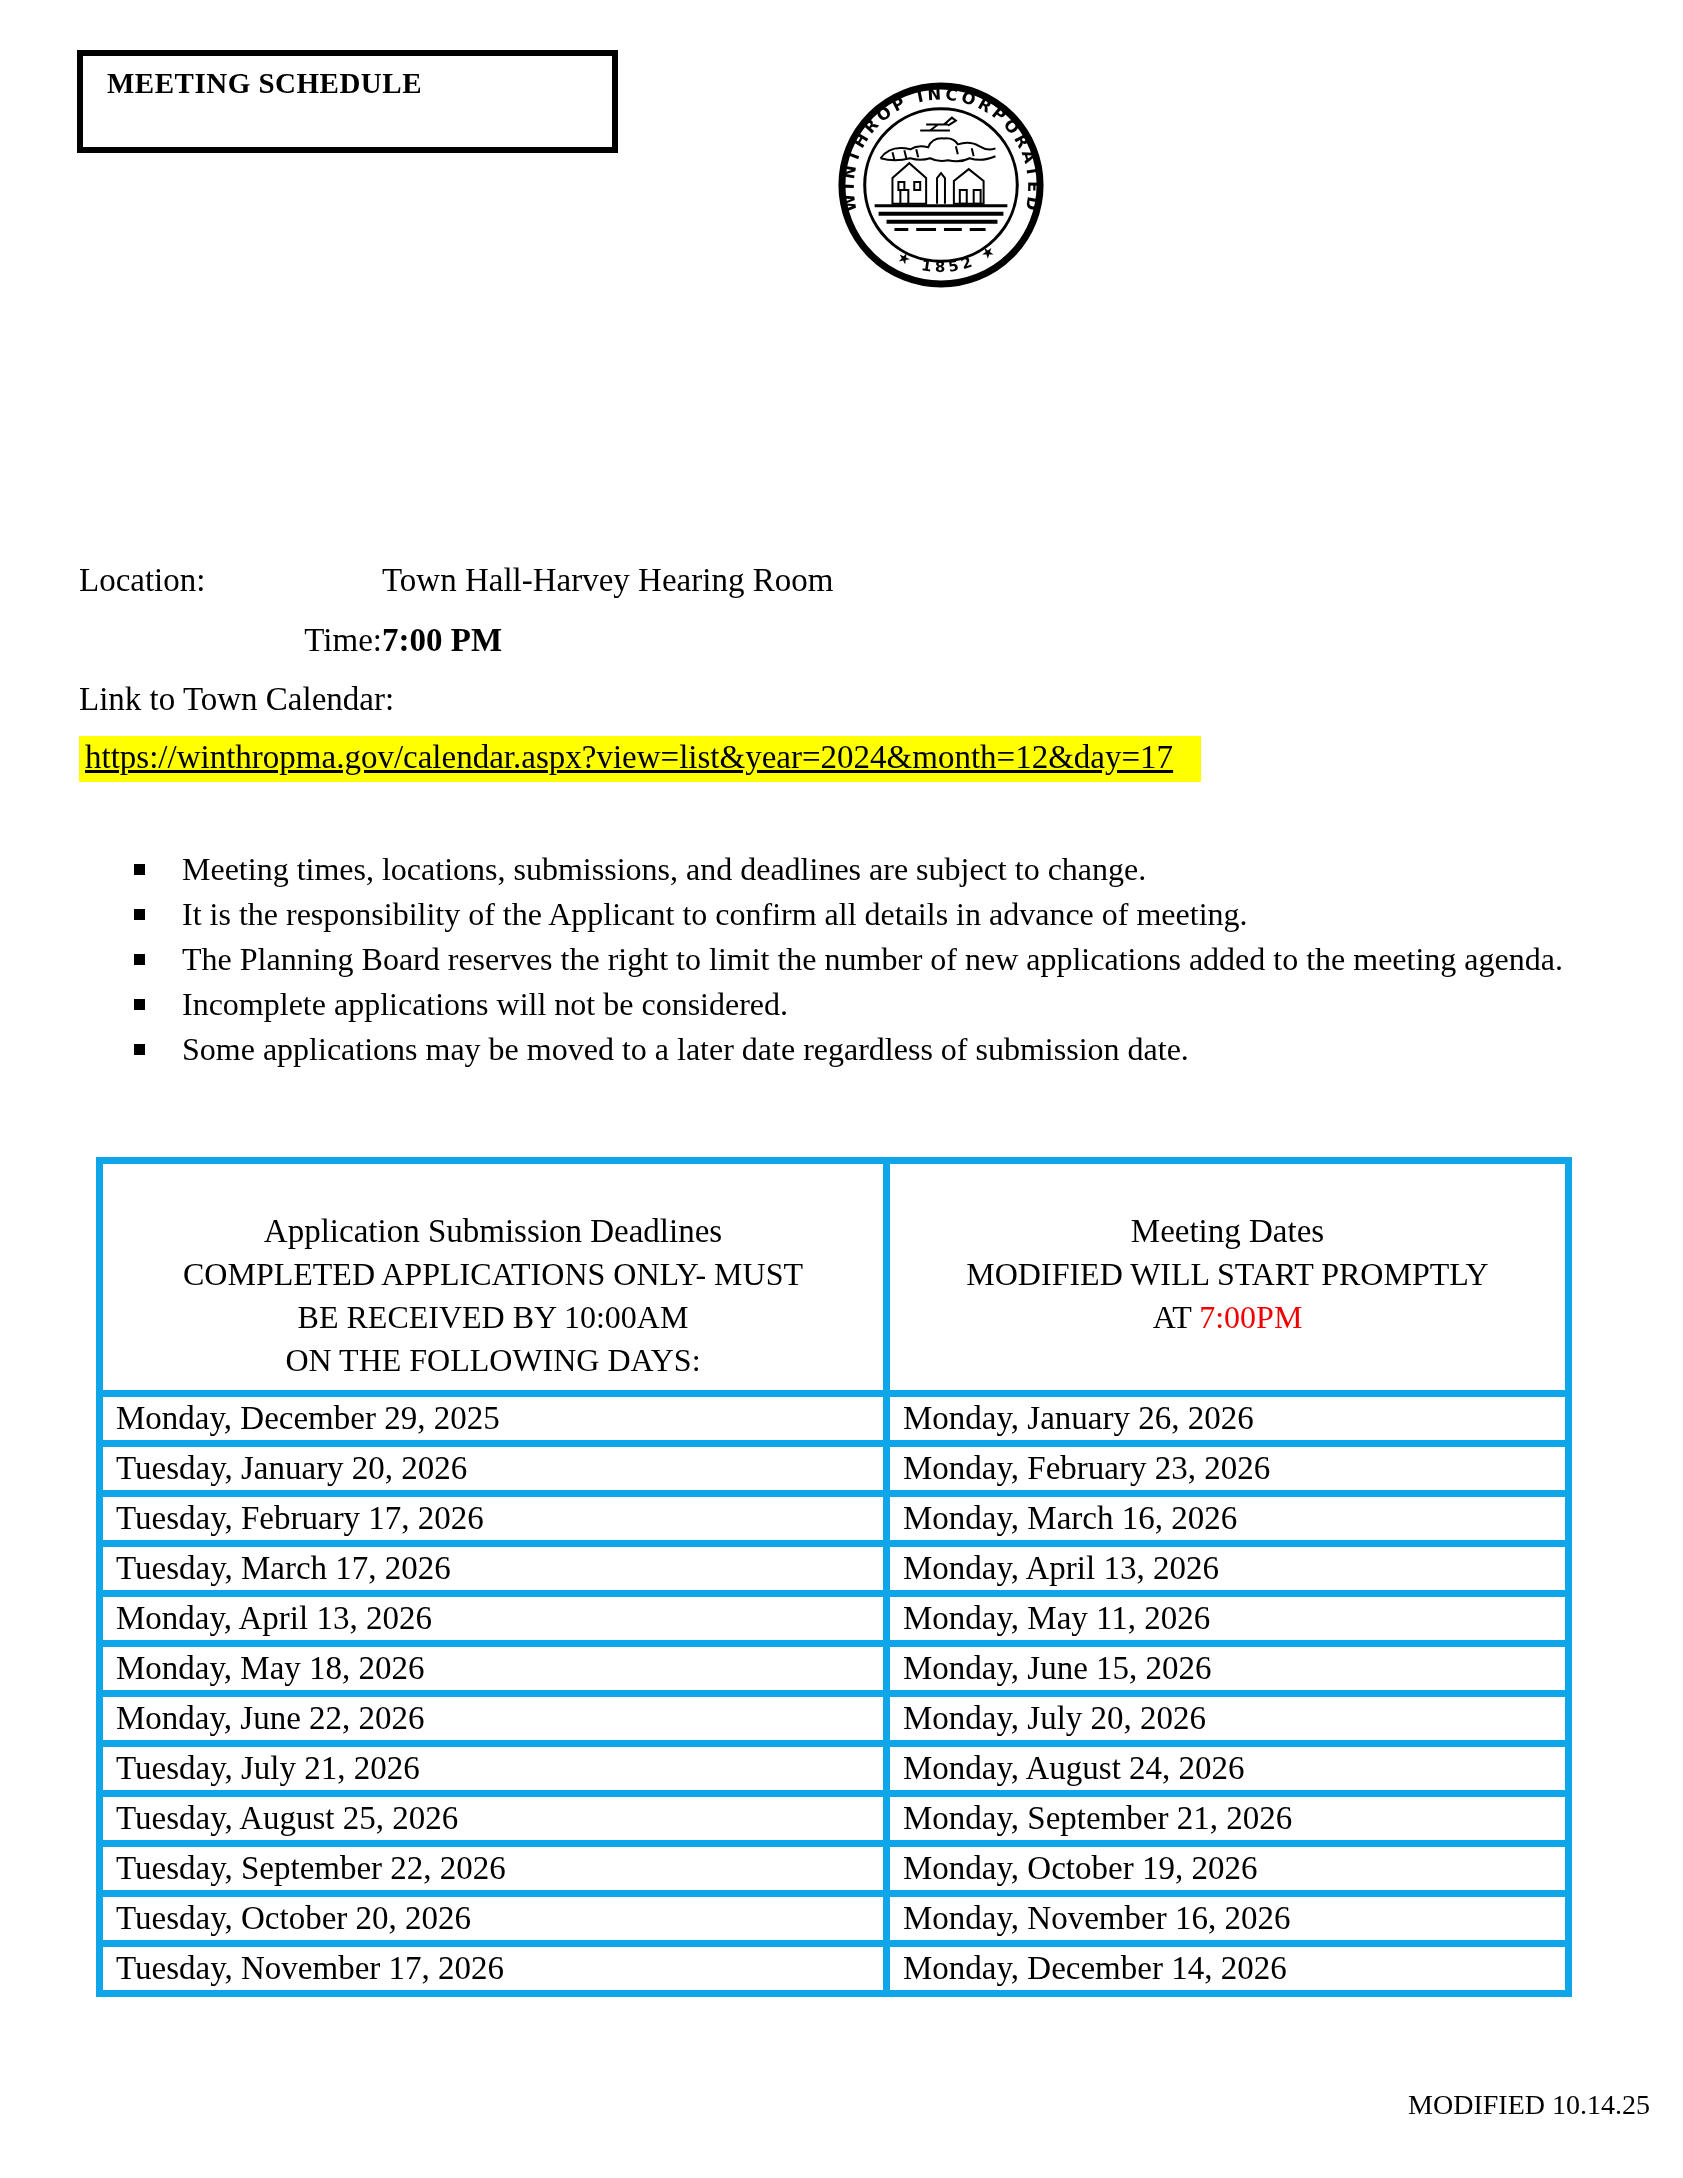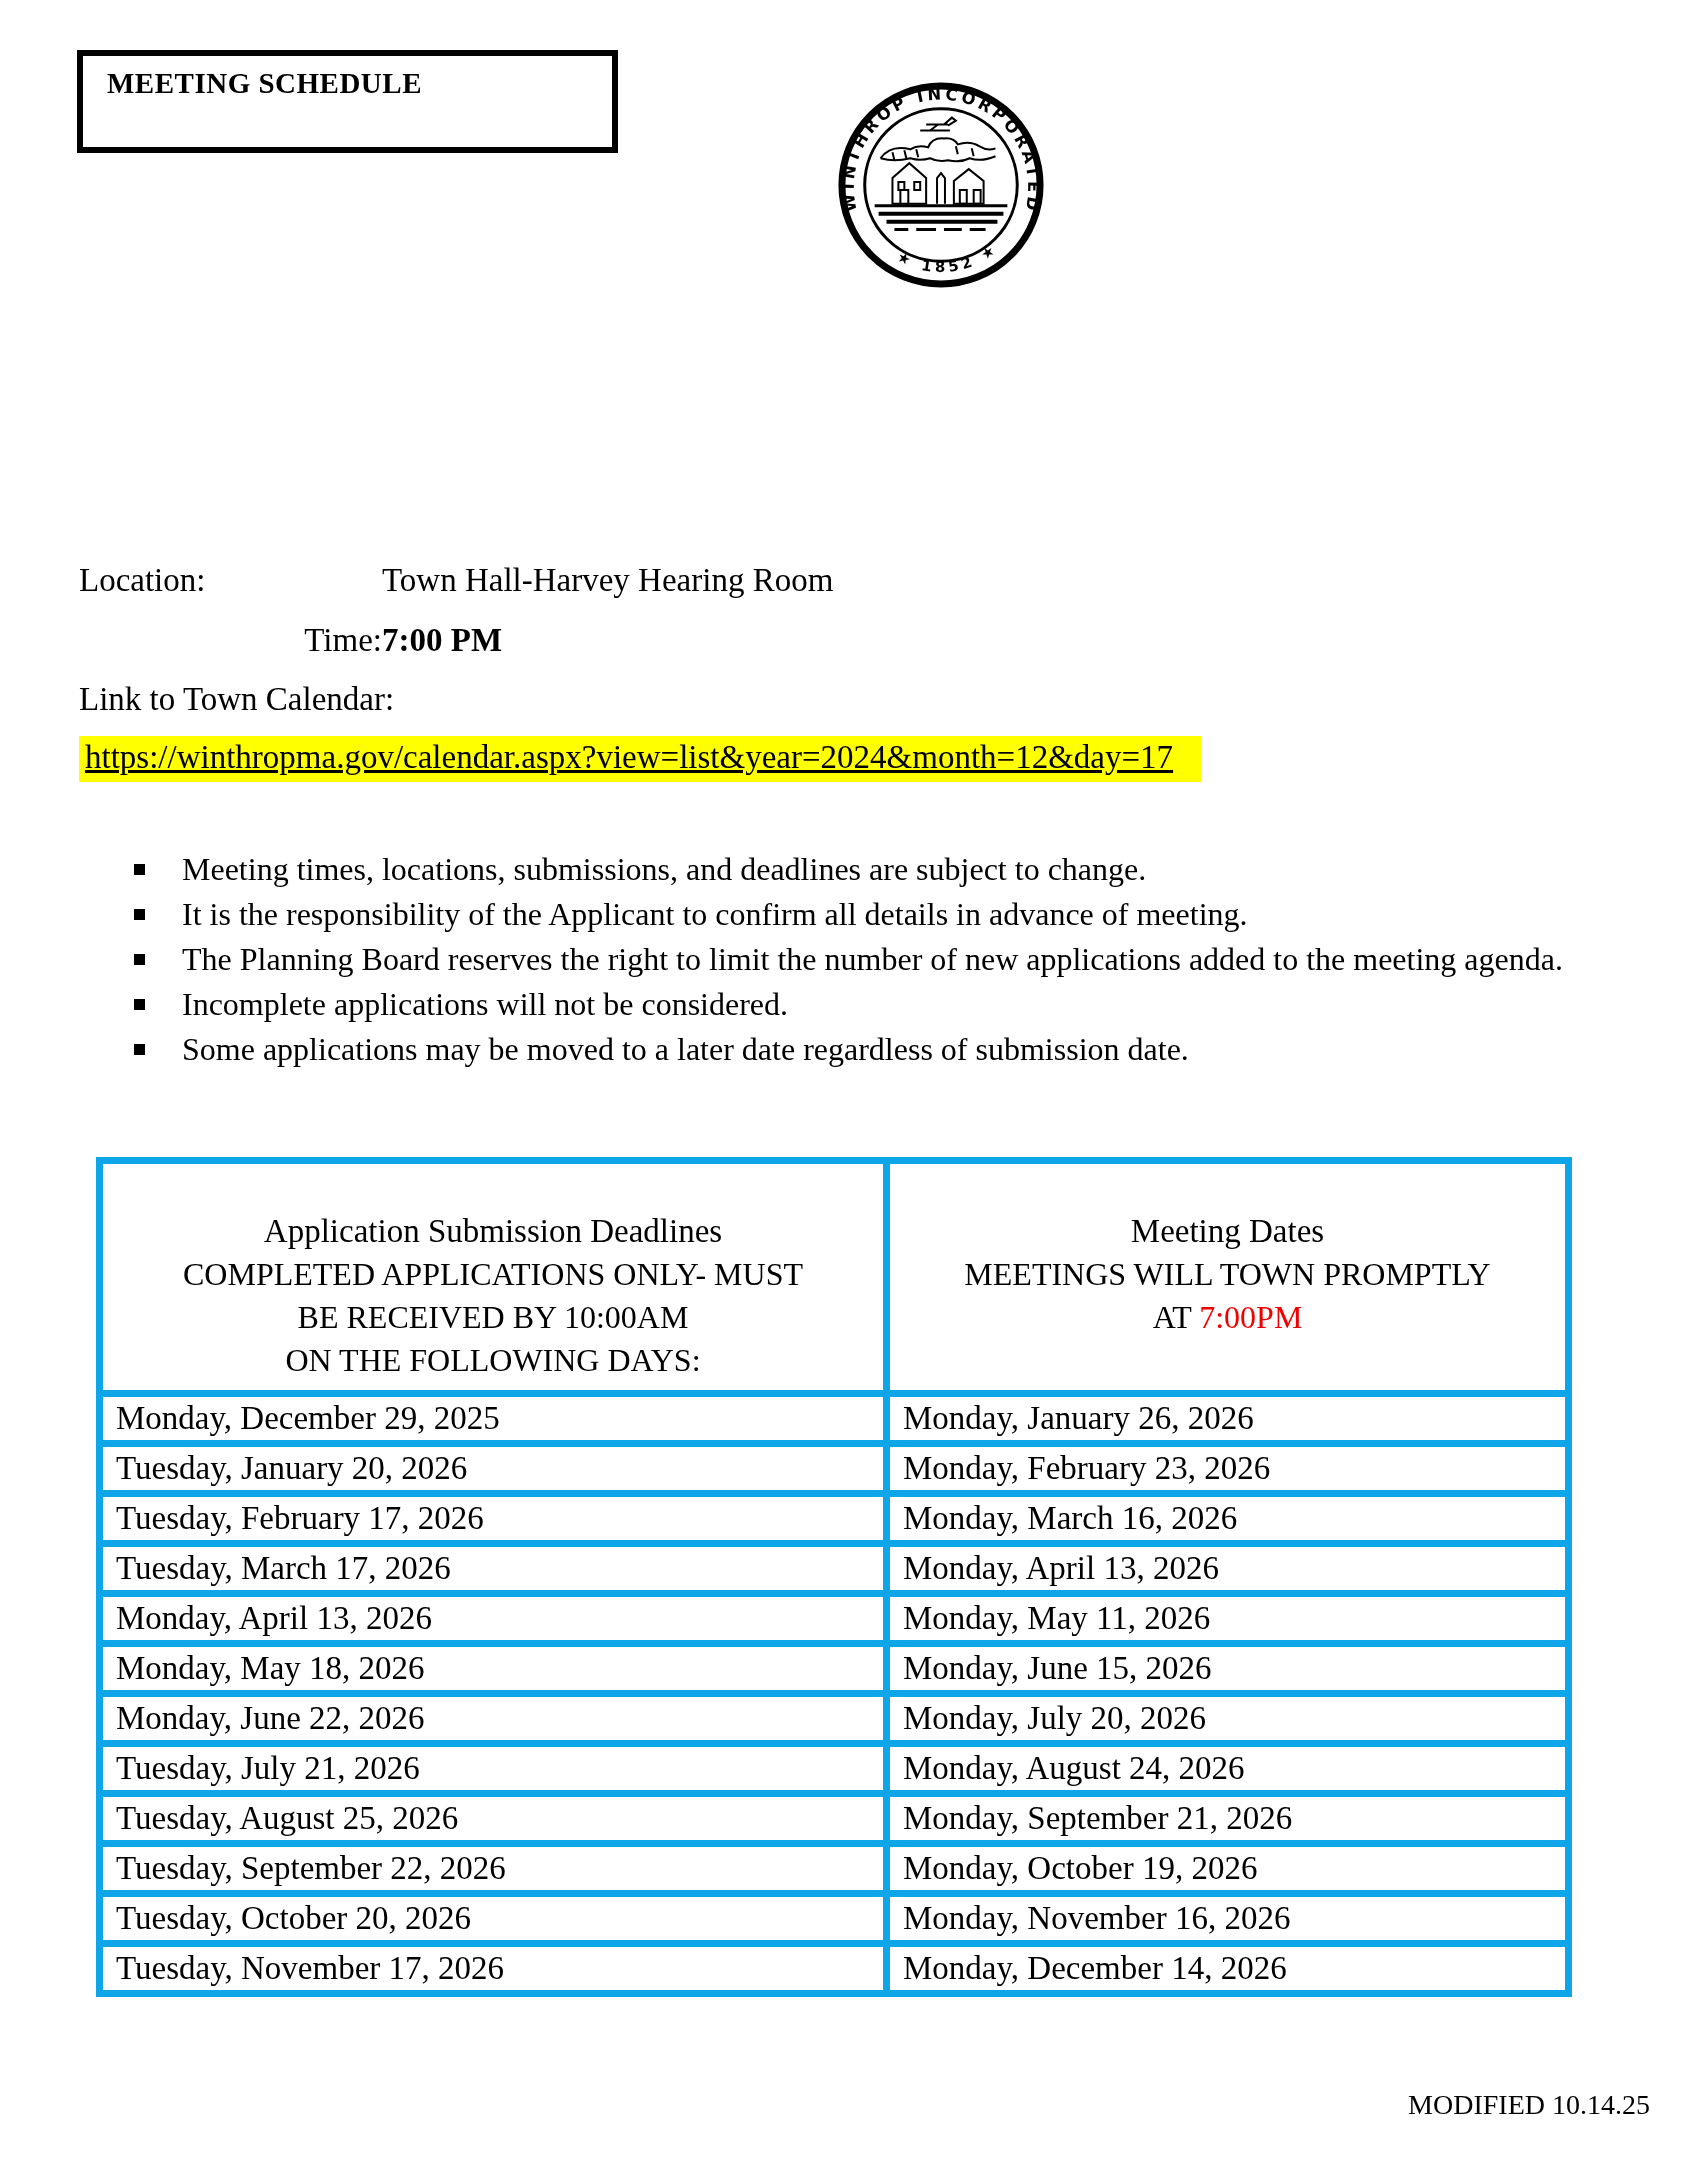--- a/index.html
+++ b/index.html
@@ -163,21 +163,21 @@
     <thead>
       <tr>
         <th class="col-deadline">
           <div class="th-title">Application Submission Deadlines</div>
           <div class="th-bold">COMPLETED APPLICATIONS ONLY- MUST</div>
           <div class="th-bold">BE RECEIVED BY 10:00AM</div>
           <div class="th-bold">ON THE FOLLOWING DAYS:</div>
         </th>
         <th class="col-meeting">
           <div class="th-title">Meeting Dates</div>
-          <div class="th-bold">MEETINGS WILL TOWN PROMPTLY</div>
+          <div class="th-bold">MODIFIED WILL START PROMPTLY</div>
           <div class="th-bold"><span>AT </span><span class="red-time">7:00PM</span></div>
         </th>
       </tr>
     </thead>
     <tbody>
       <tr>
           <td>Monday, December 29, 2025</td>
           <td>Monday, January 26, 2026</td>
         </tr>
       <tr>

